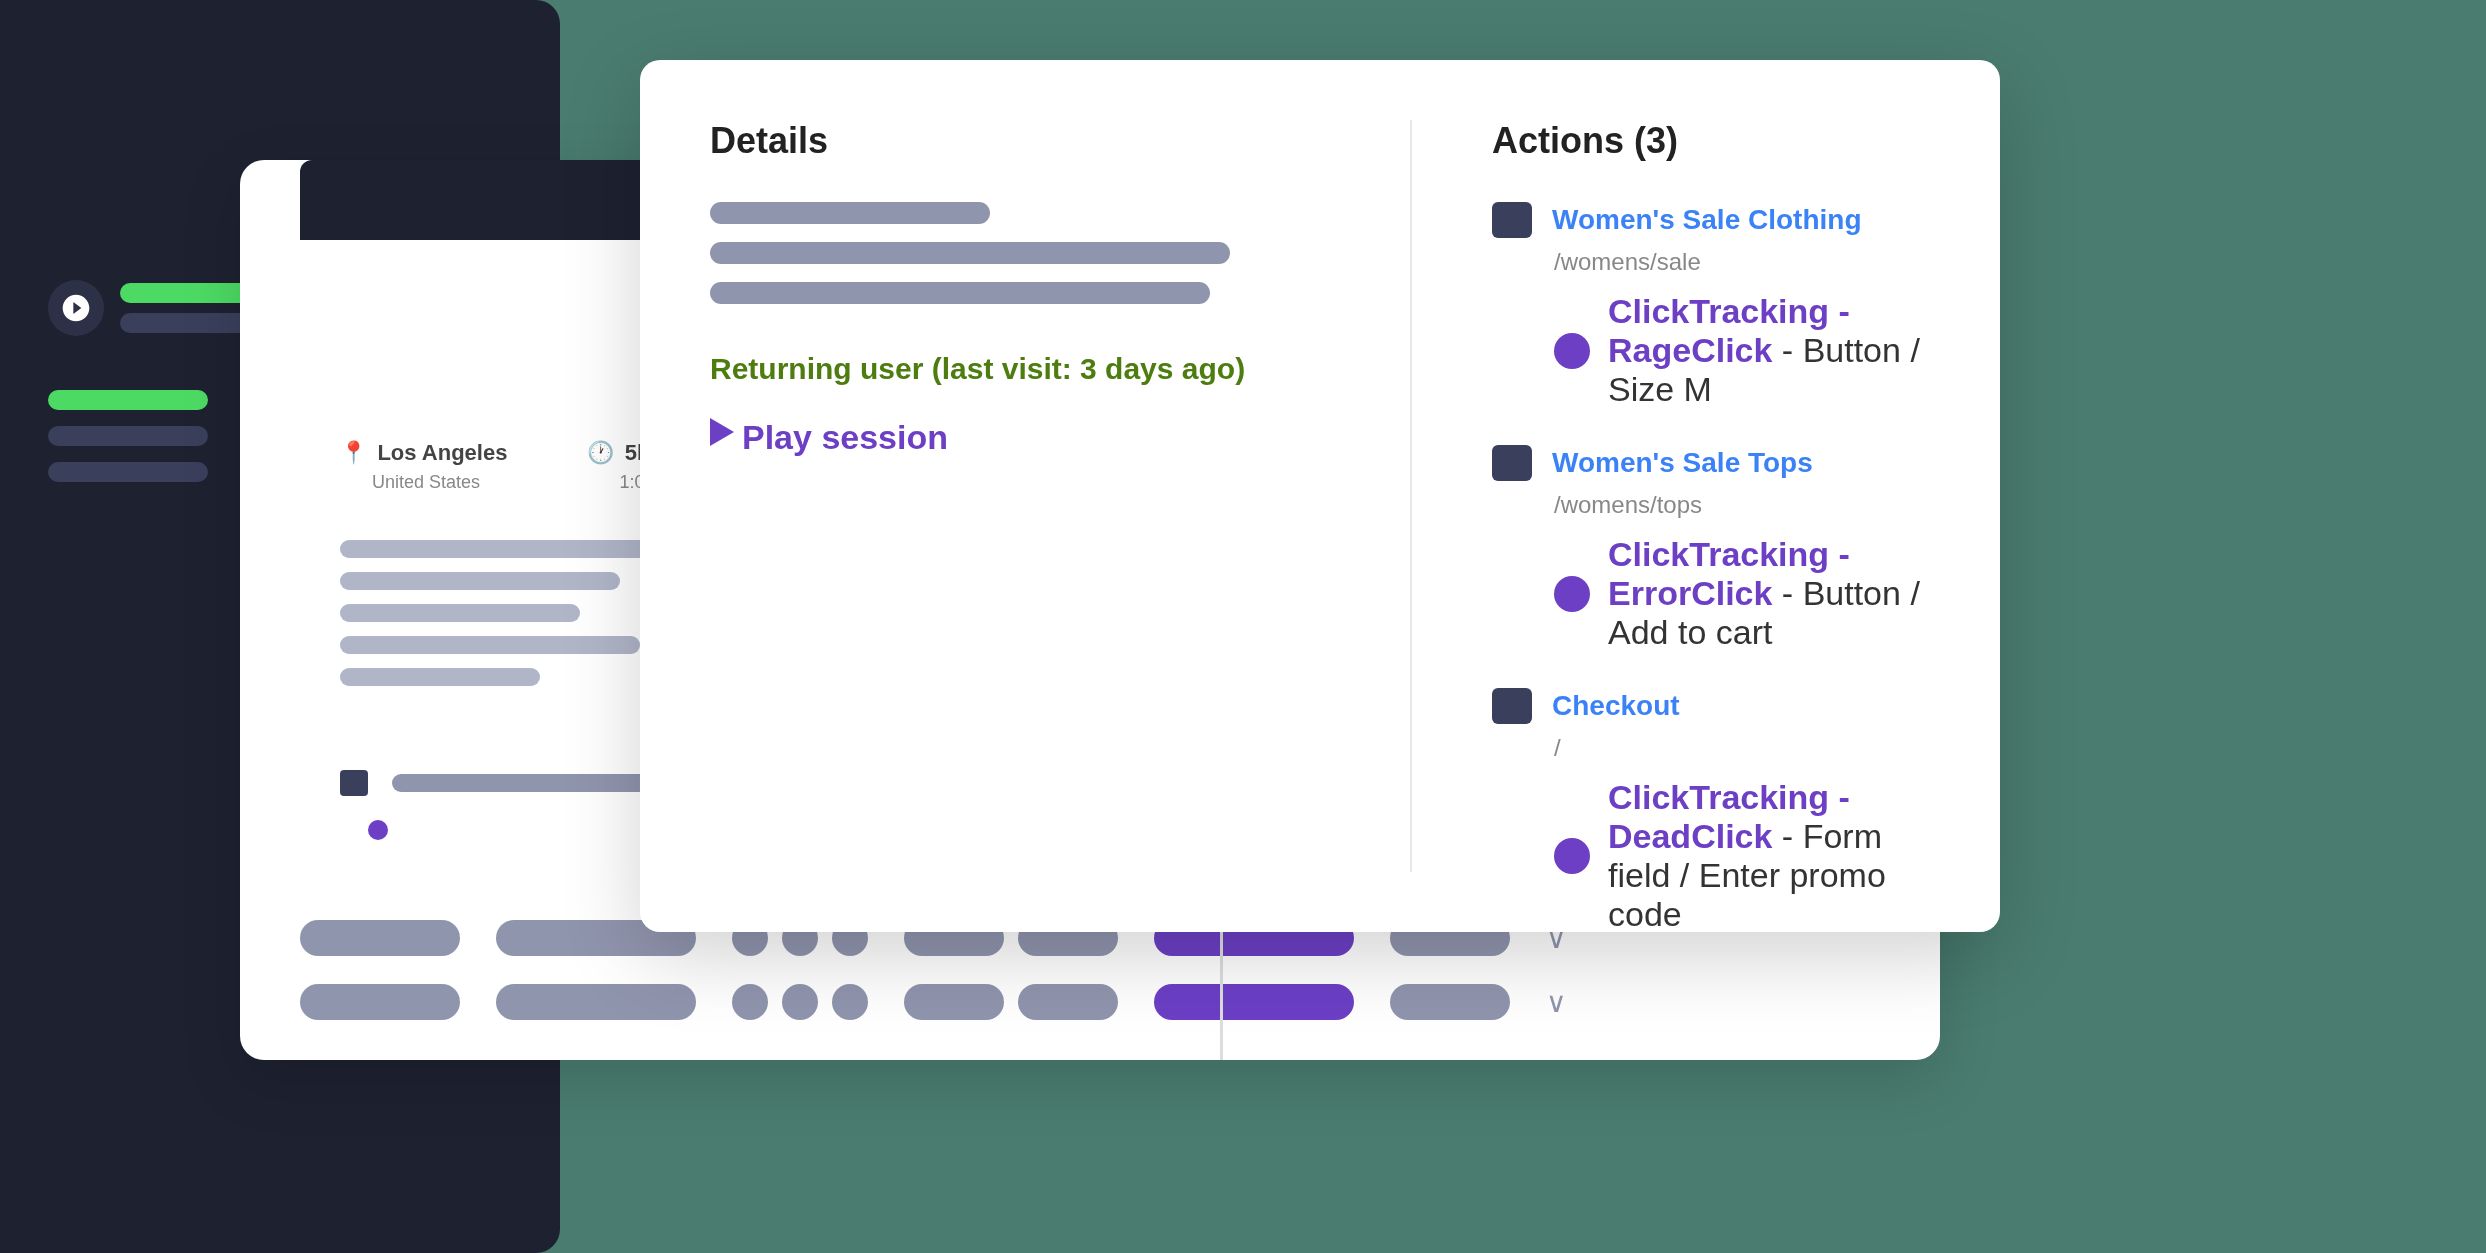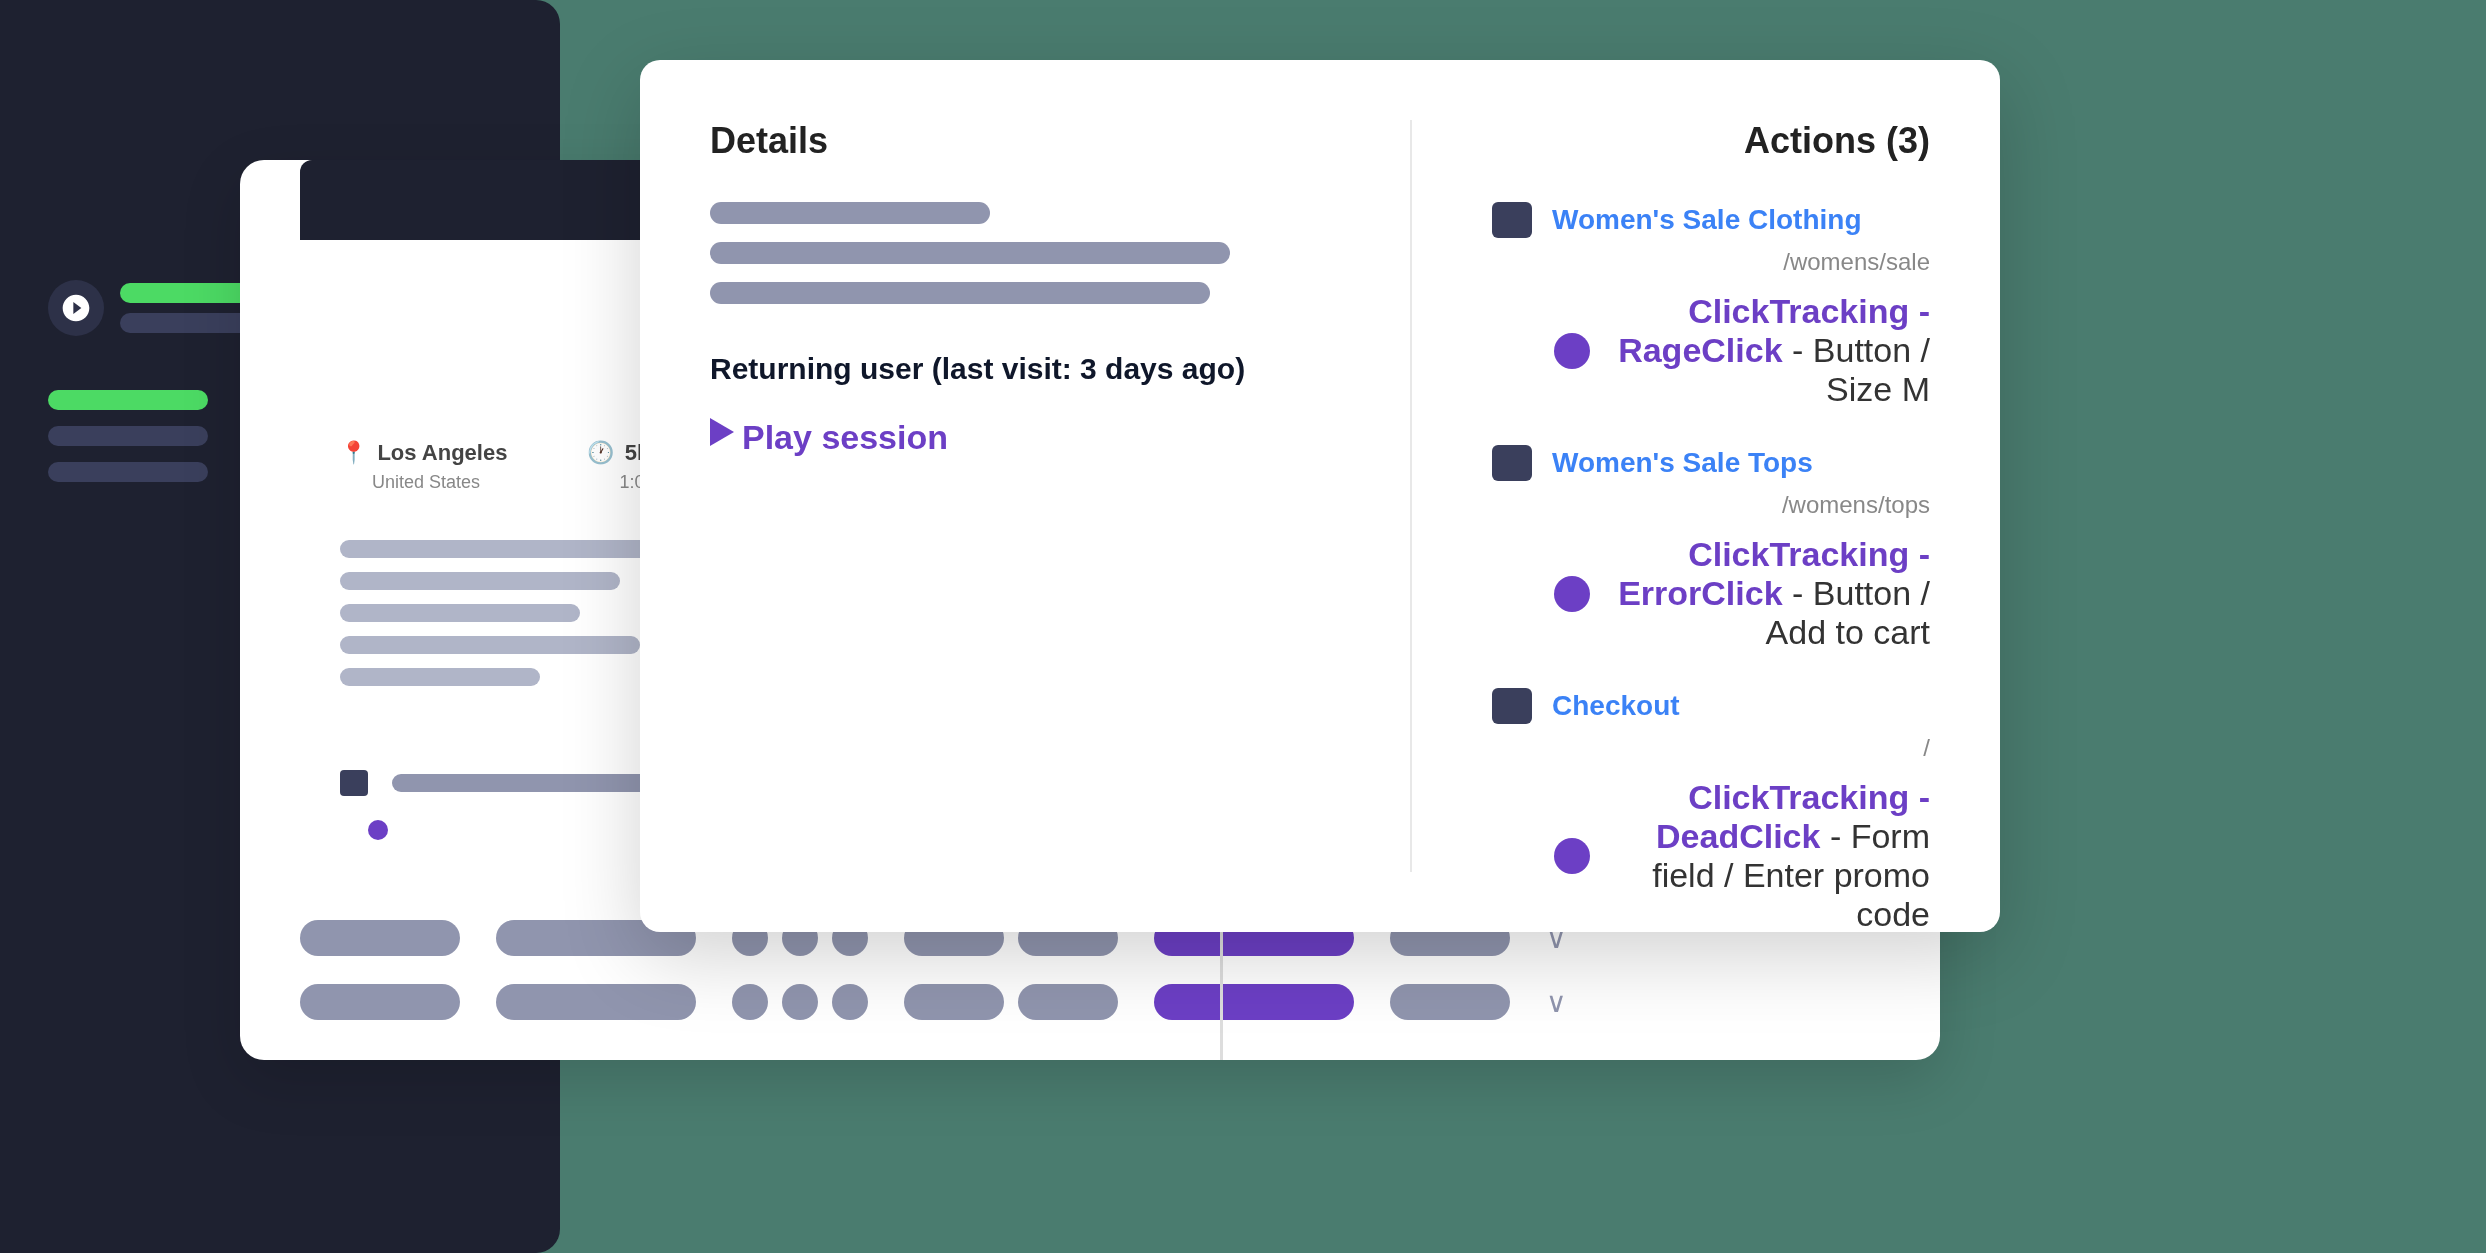--- a/index.html
+++ b/index.html
@@ -134,21 +134,21 @@
     }
     .details-ph-bar {
       height: 22px;
       border-radius: 11px;
       background: #9095ae;
     }
 
     .returning-user-text {
       font-size: 30px;
       font-weight: 700;
-      color: #0f172a;
+      color: #4d7c0f;
       margin-bottom: 32px;
     }
 
     .play-session-btn {
       display: flex;
       align-items: flex-start;
       gap: 8px;
       cursor: pointer;
     }
     .play-triangle {
@@ -169,21 +169,20 @@
       width: 2px;
       background: #e8e8e8;
       margin: 0 20px;
       align-self: stretch;
     }
 
     
     .details-right {
       flex: 1;
       padding-left: 60px;
-      text-align: right;
     }
 
     .actions-title {
       font-size: 36px;
       font-weight: 700;
       color: #222;
       margin-bottom: 40px;
     }
 
     

